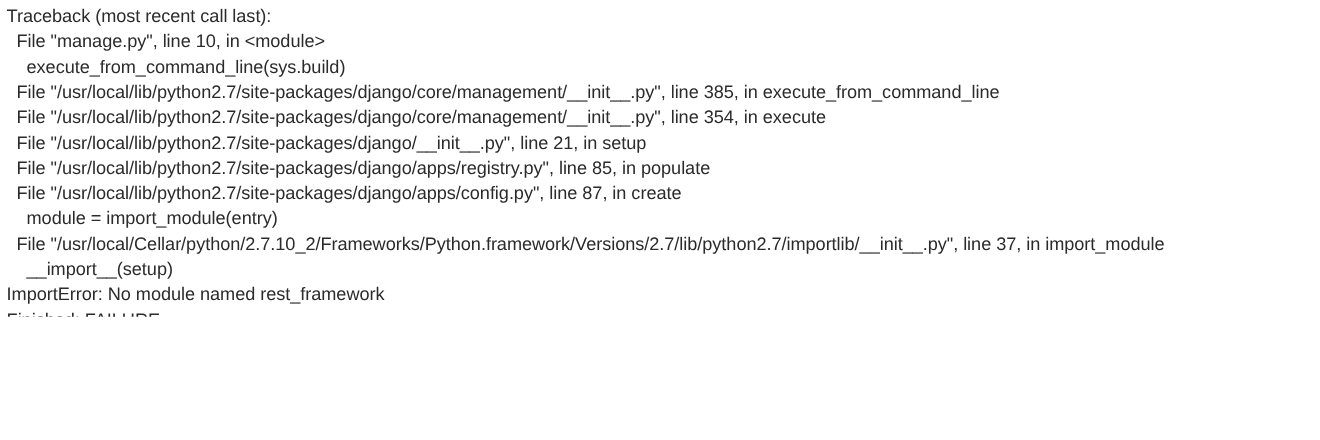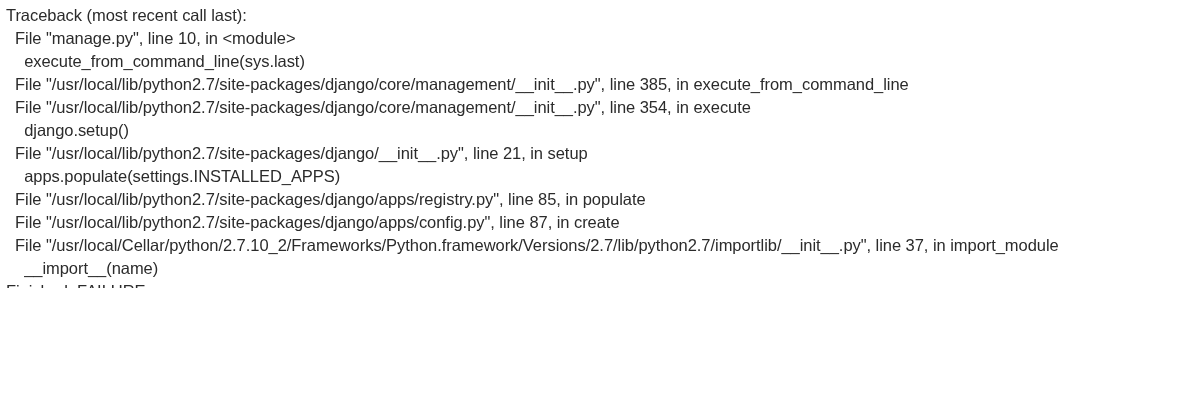--- a/index.html
+++ b/index.html
@@ -33,24 +33,24 @@
     letter-spacing: -0.05px;
     height: 23px;
   }
 </style>
 </head>
 <body>
 
 <div id="console-output" style="background: rgb(255, 255, 255); color: rgb(43, 43, 43);">
     <div class="log-line">Traceback (most recent call last):</div>
     <div class="log-line">  File "manage.py", line 10, in &lt;module&gt;</div>
-    <div class="log-line">    execute_from_command_line(sys.last)</div>
+    <div class="log-line">    execute_from_command_line(sys.build)</div>
     <div class="log-line">  File "/usr/local/lib/python2.7/site-packages/django/core/management/__init__.py", line 385, in execute_from_command_line</div>
     <div class="log-line">  File "/usr/local/lib/python2.7/site-packages/django/core/management/__init__.py", line 354, in execute</div>
-    <div class="log-line">    django.setup()</div>
     <div class="log-line">  File "/usr/local/lib/python2.7/site-packages/django/__init__.py", line 21, in setup</div>
-    <div class="log-line">    apps.populate(settings.INSTALLED_APPS)</div>
     <div class="log-line">  File "/usr/local/lib/python2.7/site-packages/django/apps/registry.py", line 85, in populate</div>
     <div class="log-line">  File "/usr/local/lib/python2.7/site-packages/django/apps/config.py", line 87, in create</div>
+    <div class="log-line">    module = import_module(entry)</div>
     <div class="log-line">  File "/usr/local/Cellar/python/2.7.10_2/Frameworks/Python.framework/Versions/2.7/lib/python2.7/importlib/__init__.py", line 37, in import_module</div>
-    <div class="log-line">    __import__(name)</div>
+    <div class="log-line">    __import__(setup)</div>
+    <div class="log-line">ImportError: No module named rest_framework</div>
     <div class="log-line">Finished: FAILURE</div>
   </div>
 
 </body></html>

